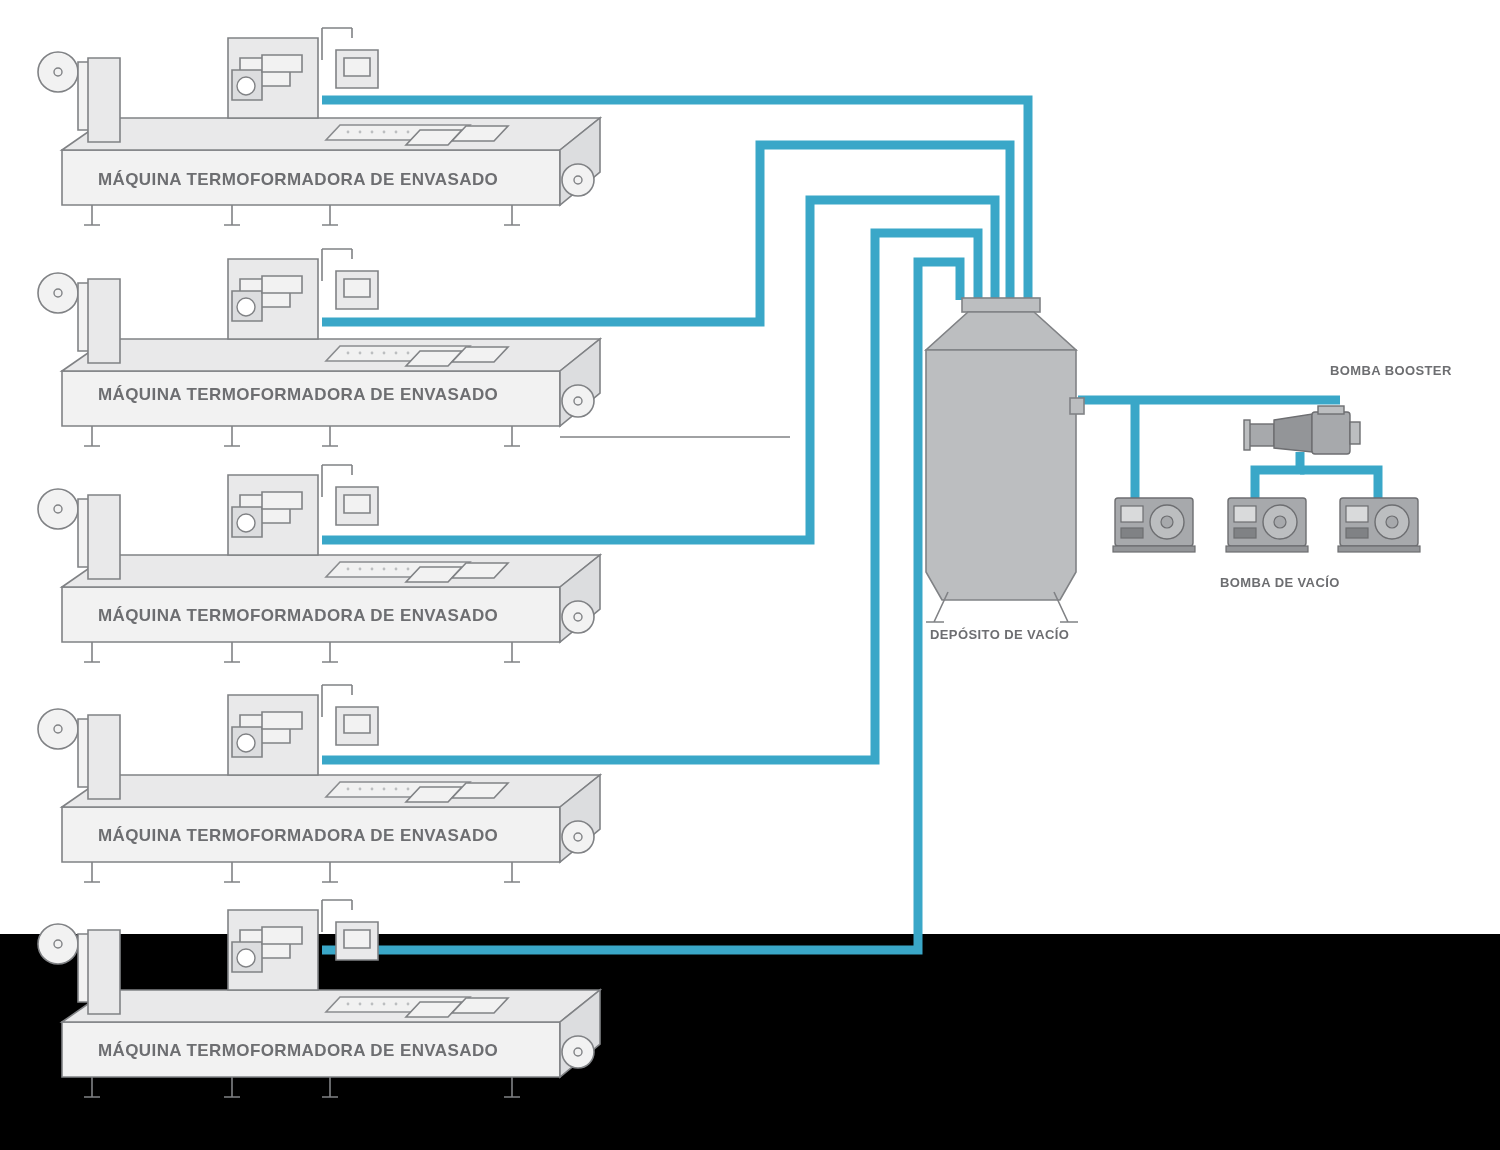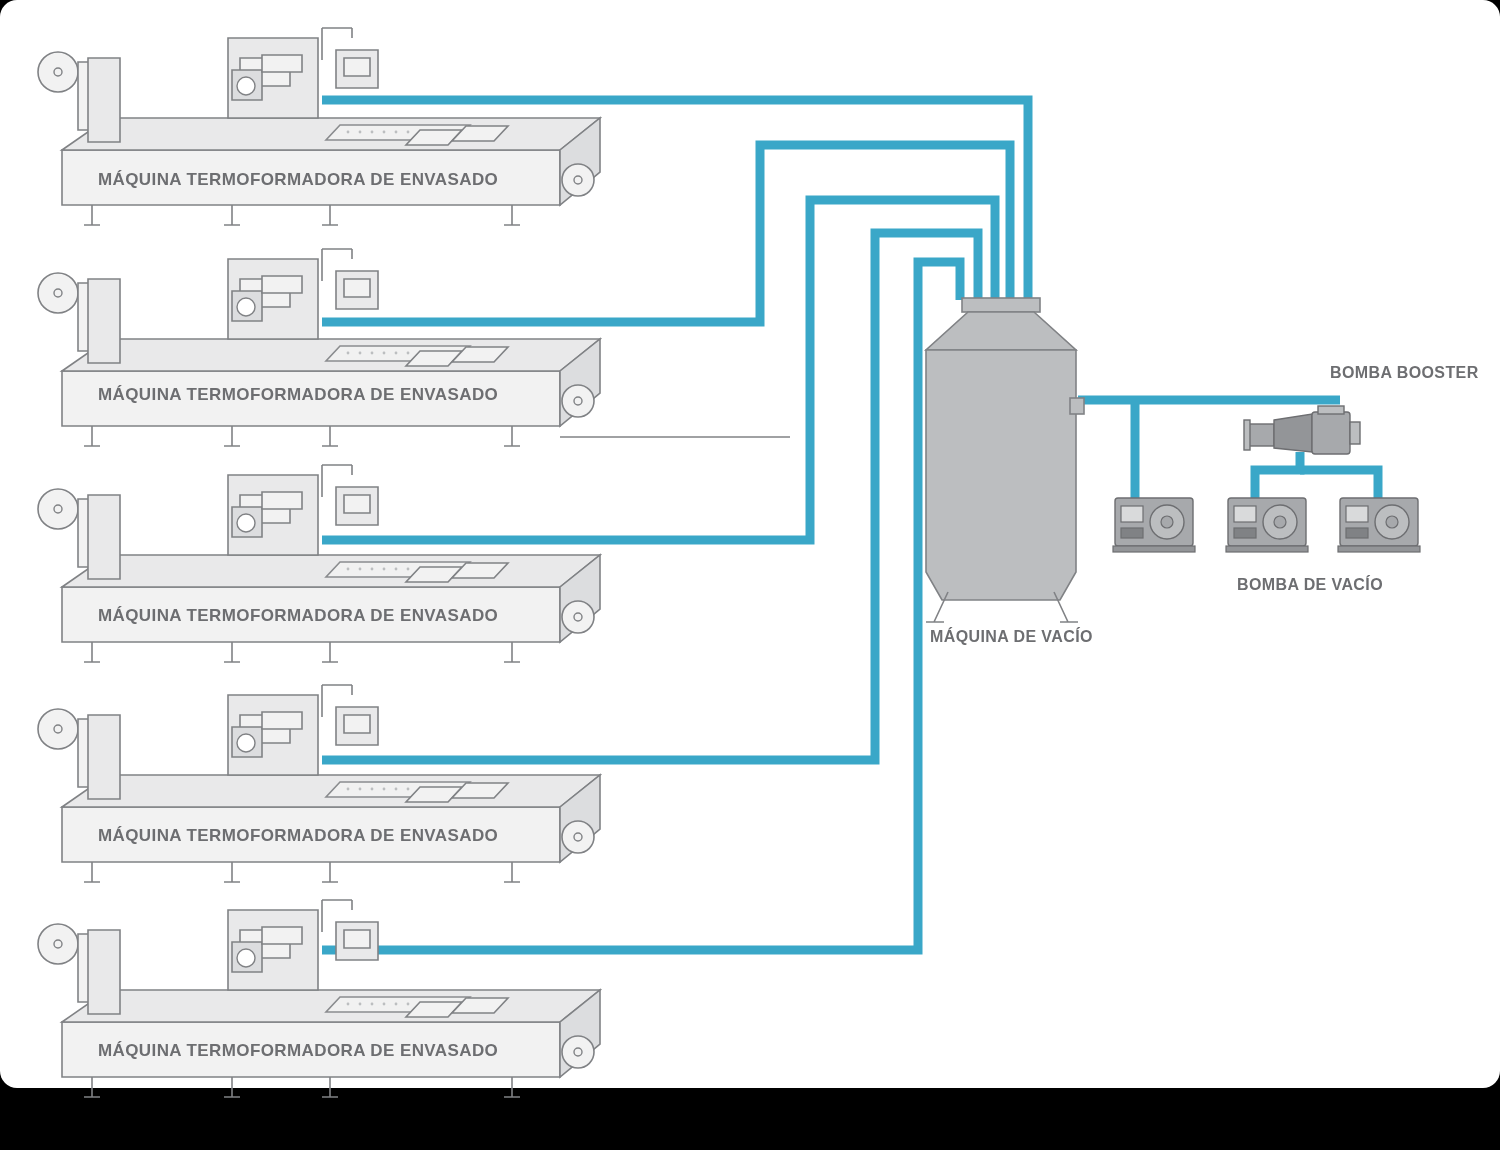--- a/index.html
+++ b/index.html
@@ -1,20 +1,20 @@
 <!DOCTYPE html>
 <html><head>
 <meta charset="utf-8">
 <style>
   html,body{margin:0;padding:0;background:#000;}
   body{width:1500px;height:1150px;overflow:hidden;font-family:"Liberation Sans",sans-serif;}
-  #stage{position:relative;width:1500px;height:1088px;background:#ffffff;border-radius:17px;}
+  #stage{position:relative;width:1500px;height:934px;background:#ffffff;}
   .lbl{position:absolute;color:#6d6e71;font-weight:700;letter-spacing:0.4px;white-space:nowrap;}
   .machine-label{font-size:17px;}
-  .small-label{font-size:16px;text-align:center;line-height:1.15;}
+  .small-label{font-size:13px;text-align:left;line-height:1.15;}
   svg{display:block;}
   .ln{fill:none;stroke:#808285;stroke-width:1.6;}
   .body-fill{fill:#f2f2f2;stroke:#808285;stroke-width:1.6;}
   .body-fill2{fill:#e9e9ea;stroke:#808285;stroke-width:1.6;}
   .body-fill3{fill:#dcdddf;stroke:#808285;stroke-width:1.6;}
   .pipe{fill:none;stroke:#3aa7c8;stroke-width:9;stroke-linecap:butt;stroke-linejoin:miter;}
   .grayline{fill:none;stroke:#808285;stroke-width:1.6;}
 </style>
 </head>
 <body>
@@ -293,17 +293,17 @@
     </g>
 
   </svg>
 
   <div class="lbl machine-label" style="left:98px; top:170px;">MÁQUINA TERMOFORMADORA DE ENVASADO</div>
   <div class="lbl machine-label" style="left:98px; top:385px;">MÁQUINA TERMOFORMADORA DE ENVASADO</div>
   <div class="lbl machine-label" style="left:98px; top:606px;">MÁQUINA TERMOFORMADORA DE ENVASADO</div>
   <div class="lbl machine-label" style="left:98px; top:826px;">MÁQUINA TERMOFORMADORA DE ENVASADO</div>
   <div class="lbl machine-label" style="left:98px; top:1041px;">MÁQUINA TERMOFORMADORA DE ENVASADO</div>
 
-  <div class="lbl small-label" style="left:930px; top:628px; width:140px;">MÁQUINA DE VACÍO</div>
+  <div class="lbl small-label" style="left:930px; top:628px; width:140px;">DEPÓSITO DE VACÍO</div>
   <div class="lbl small-label" style="left:1330px; top:364px; width:120px;">BOMBA BOOSTER</div>
   <div class="lbl small-label" style="left:1220px; top:576px; width:180px;">BOMBA DE VACÍO</div>
 
 </div>
 
 </body></html>

